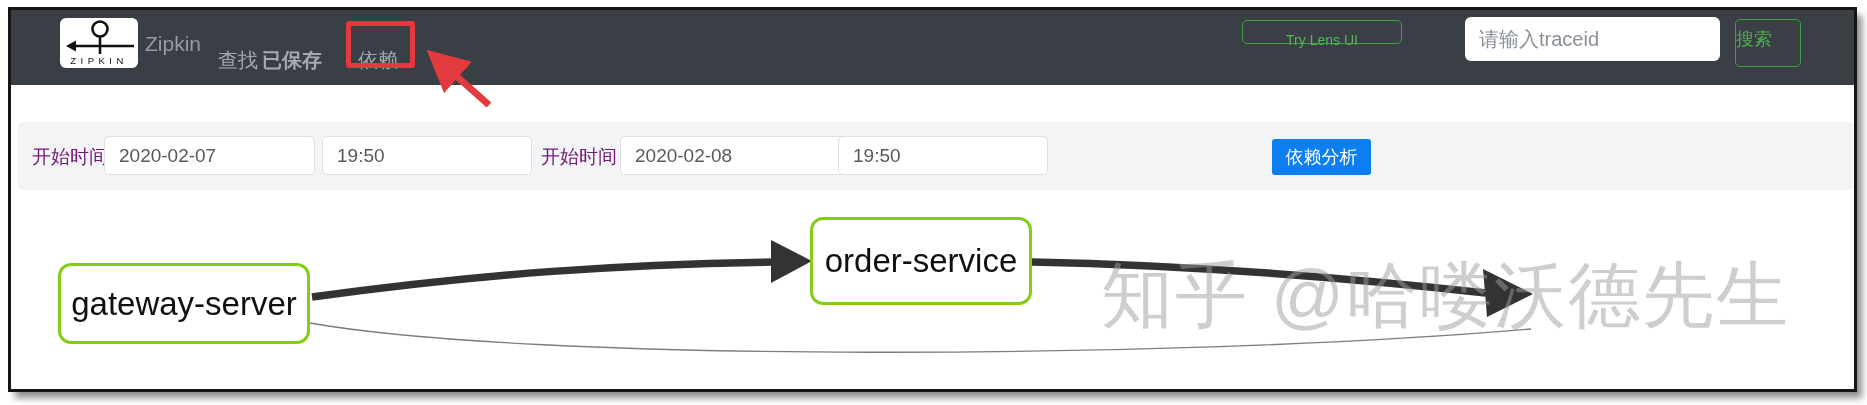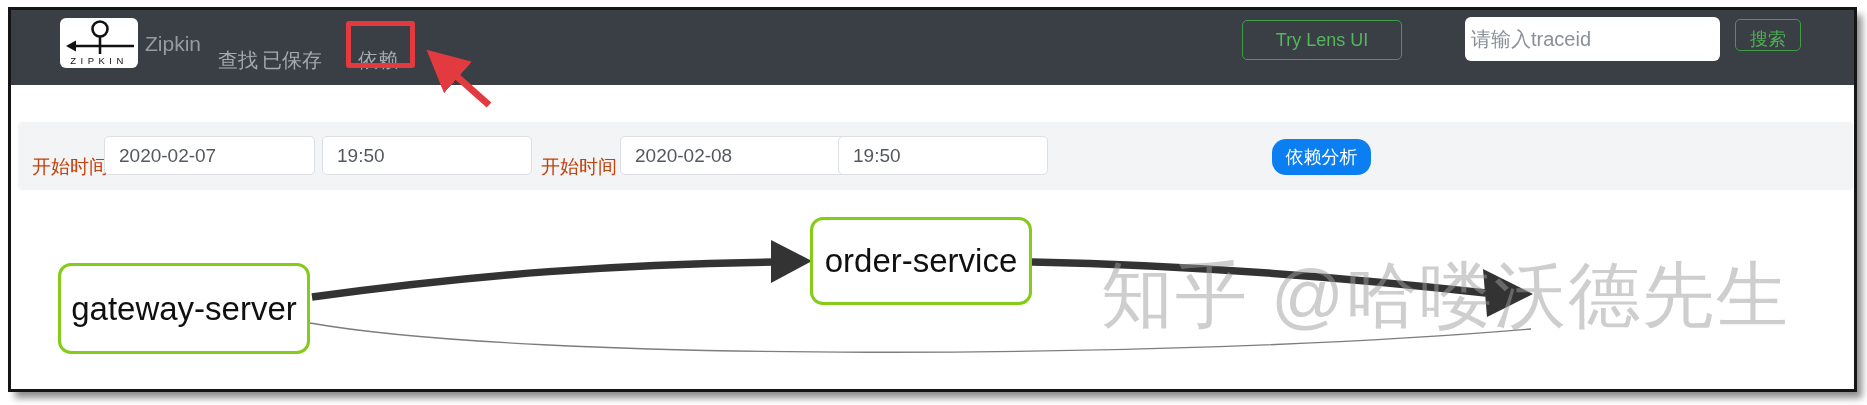--- a/index.html
+++ b/index.html
@@ -12,66 +12,66 @@
     box-shadow:6px 7px 7px -1px rgba(0,0,0,0.45);
   }
 
   
   .navbar { position:absolute; left:0; top:0; width:100%; height:75px; background:#3a3e45; }
   .logo-box { position:absolute; left:49px; top:8px; width:78px; height:50px;
               background:#ffffff; border-radius:6px; cursor:pointer; }
   .brand { position:absolute; left:134px; top:22px; font-size:21px; color:#979ba1; }
   .nav-item { position:absolute; top:37px; font-size:20px; color:#a6aab0; cursor:pointer; white-space:nowrap; }
   #nav-find   { left:207px; }
-  #nav-saved  { left:251px; }
+  #nav-saved  { left:251px;font-weight:bold; }
   #nav-deps   { left:347px; }
 
-  .lens-btn { position:absolute; left:1231px; top:10px; width:160px; height:40px;
+  .lens-btn { position:absolute; left:1231px; top:10px; width:160px; height:24px;
               background:transparent; border:1px solid #3f9e46; border-radius:5px;
-              color:#55b65c; font-size:18px; text-align:center; line-height:38px; cursor:pointer; }
+              color:#55b65c; font-size:14px; text-align:center; line-height:38px; cursor:pointer; }
   .trace-input { position:absolute; left:1454px; top:7px; width:255px; height:44px;
-              border:none; border-radius:6px; background:#ffffff; padding:0 6px;
+              border:none; border-radius:6px; background:#ffffff; padding:0 14px;
               font-size:20px; color:#495057;
               font-family:"Liberation Sans","DejaVu Sans",sans-serif; }
   .trace-input::placeholder { color:#8a9097; }
-  .search-btn { position:absolute; left:1724px; top:9px; width:66px; height:32px;
+  .search-btn { position:absolute; left:1724px; top:9px; width:66px; height:48px;
               background:transparent; border:1px solid #3f9e46; border-radius:5px;
-              color:#4fae55; font-size:18px; text-align:center; line-height:38px; cursor:pointer; }
+              color:#4fae55; font-size:18px; line-height:38px; cursor:pointer; }
 
   
   .red-box { position:absolute; left:335px; top:11px; width:69px; height:47px;
              border:5px solid #e23a3f; border-radius:3px; z-index:30; pointer-events:none; }
   .red-arrow { position:absolute; left:0; top:0; width:100%; height:100%;
                z-index:30; pointer-events:none; }
 
   
   .filterbar { position:absolute; left:7px; top:112px; width:1835px; height:68px;
                background:#f3f4f6; border-radius:4px; }
-  .f-label { position:absolute; top:22px; font-size:19px; color:#c2410c; white-space:nowrap;margin-top:10px; }
+  .f-label { position:absolute; top:22px; font-size:19px; color:#701a75; white-space:nowrap; }
   #lbl-start { left:14px; }
   #lbl-end   { left:523px; }
   .f-input { position:absolute; top:14px; height:39px; border:1px solid #dcdfe3;
              border-radius:5px; background:#ffffff; padding:1px 14px; font-size:19px;
              color:#55595e; font-family:"Liberation Sans","DejaVu Sans",sans-serif; }
   #inp-start-date { left:86px;  width:211px; }
   #inp-start-time { left:304px; width:210px; }
   #inp-end-date   { left:602px; width:243px; }
   #inp-end-time   { left:820px; width:210px; }
   .analyze-btn { position:absolute; left:1254px; top:17px; width:99px; height:36px;
-             background:#0b7ff2; color:#ffffff; border:none; border-radius:14px;
+             background:#0b7ff2; color:#ffffff; border:none; border-radius:3px;
              font-size:18px; cursor:pointer;
              font-family:Liberation Sans, sans-serif; }
 
   
   .graph { position:absolute; left:0; top:180px; width:1843px; height:202px; }
   .edges { position:absolute; left:0; top:0; width:100%; height:100%; }
   .node { position:absolute; background:#ffffff; border:3px solid #84cc16; border-radius:13px;
           display:flex; align-items:center; justify-content:center;
           font-size:33px; color:#101010; cursor:pointer; z-index:3; }
-  #node-gateway { left:47px;   top:73px; width:252px; height:91px; }
+  #node-gateway { left:47px;   top:73px; width:252px; height:81px; }
   #node-order   { left:799px;  top:27px; width:222px; height:88px; }
   #node-product { left:1522px; top:73px; width:258px; height:90px; }
 
   .watermark { position:absolute; left:1090px; top:58px; font-size:72px; color:#9e9e9e;
                opacity:0.5; white-space:nowrap; z-index:6; letter-spacing:2px;
                pointer-events:none; }
 </style>
 </head>
 <body>
 

